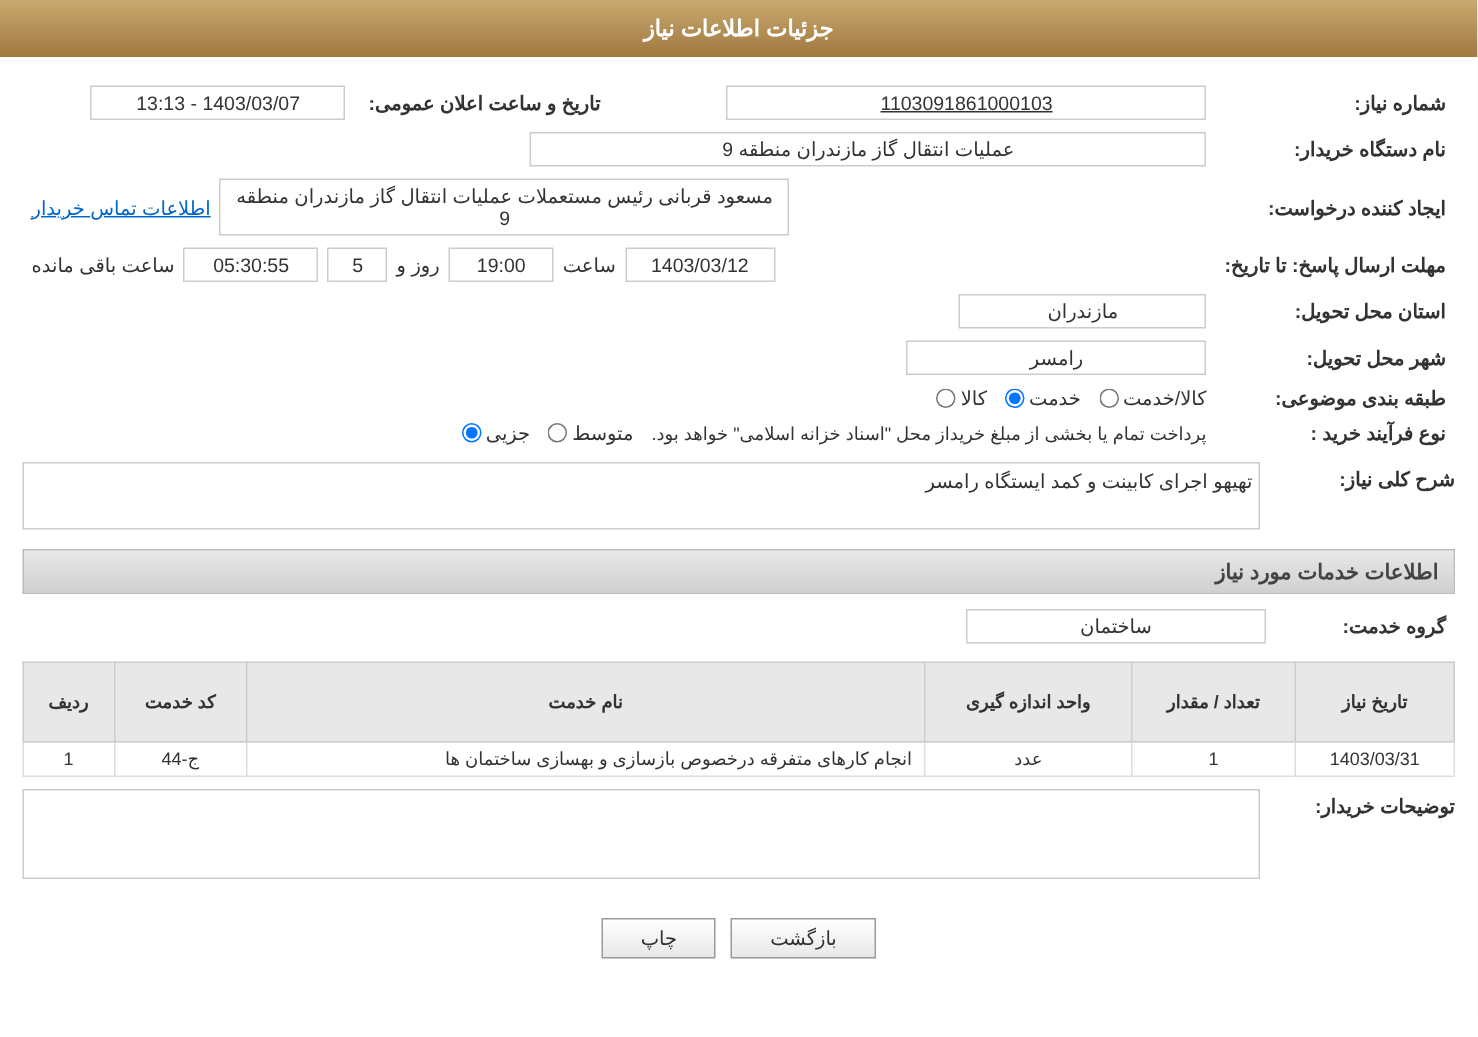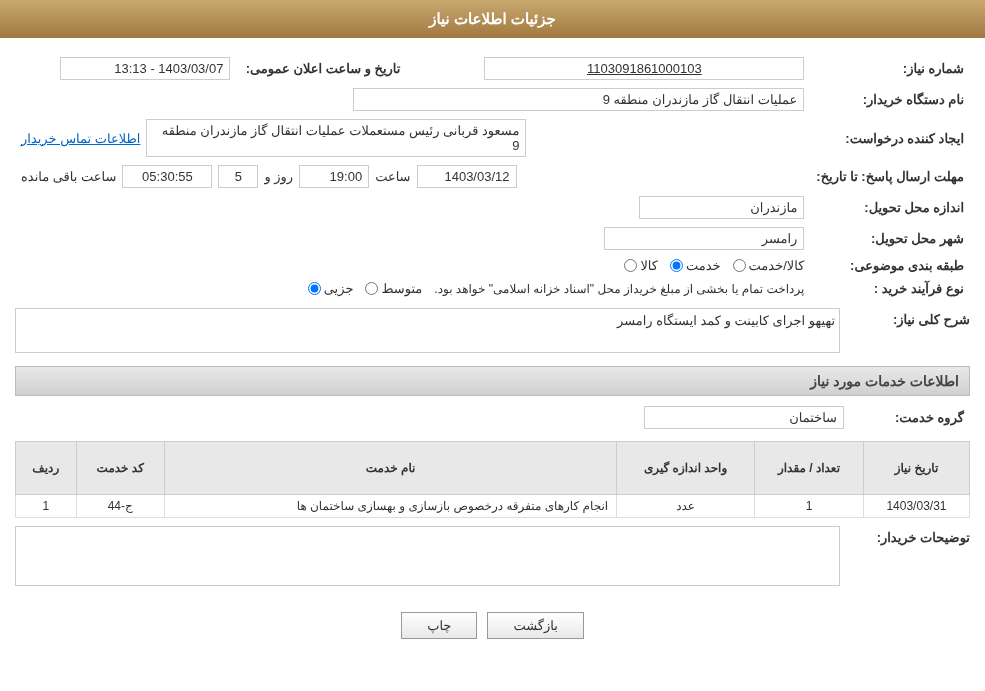--- a/index.html
+++ b/index.html
@@ -46,21 +46,21 @@
     }
     .value-cell {
       direction: rtl;
     }
     .input-field {
       border: 1px solid #ccc;
       background: #fff;
       padding: 3px 6px;
       min-height: 22px;
       display: inline-block;
-      text-align: right;
+      text-align: center;
     }
     .input-wide { width: 320px; }
     .input-date { width: 100px; }
     .input-time { width: 70px; }
     .input-days { width: 40px; }
     .input-remaining { width: 90px; }
     .row-flex {
       display: flex;
       align-items: center;
       gap: 6px;
@@ -215,21 +215,21 @@
             <div class="input-field input-time">19:00</div>
             <span class="inline-label">روز و</span>
             <div class="input-field input-days" style="text-align:center;">5</div>
             <div class="input-field input-remaining" style="text-align:center;">05:30:55</div>
             <span class="inline-label">ساعت باقی مانده</span>
           </div>
         </td>
       </tr>
 
       <tr>
-        <td class="label-cell">اندازه محل تحویل:</td>
+        <td class="label-cell">استان محل تحویل:</td>
         <td class="value-cell" colspan="3">
           <div class="input-field" style="width:165px;">مازندران</div>
         </td>
       </tr>
 
       <tr>
         <td class="label-cell">شهر محل تحویل:</td>
         <td class="value-cell" colspan="3">
           <div class="input-field" style="width:200px;">رامسر</div>
         </td>

